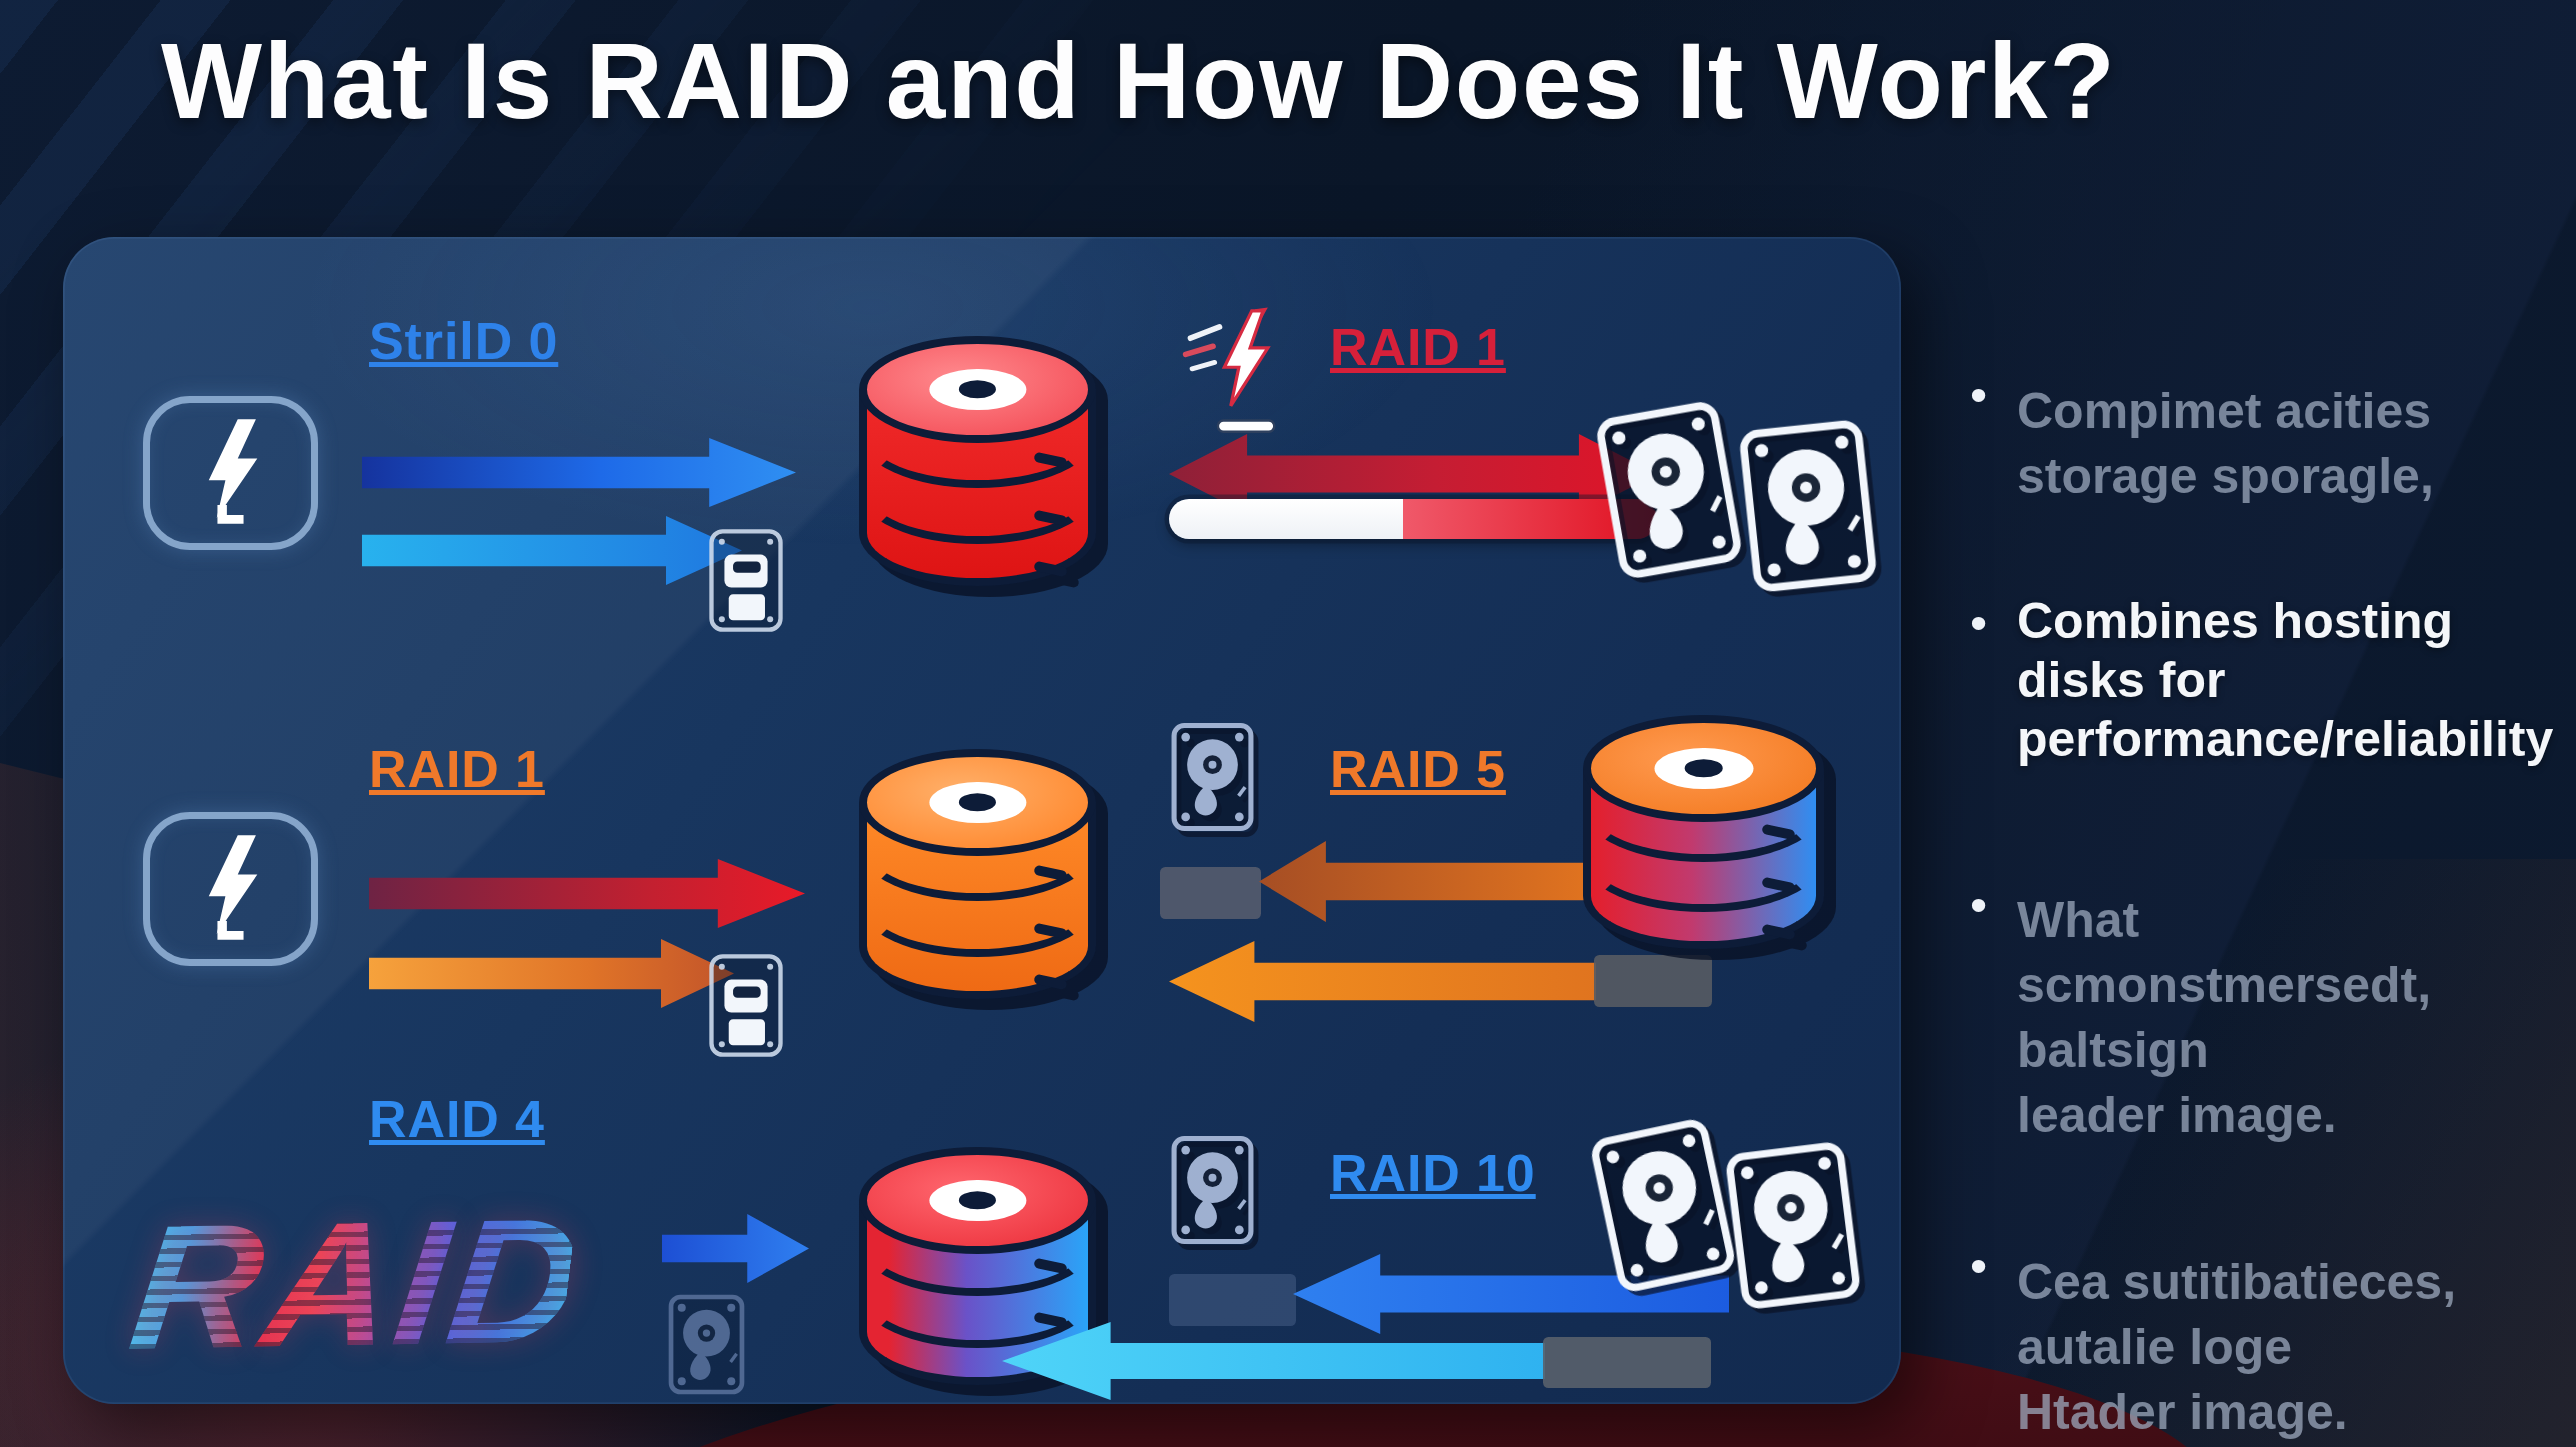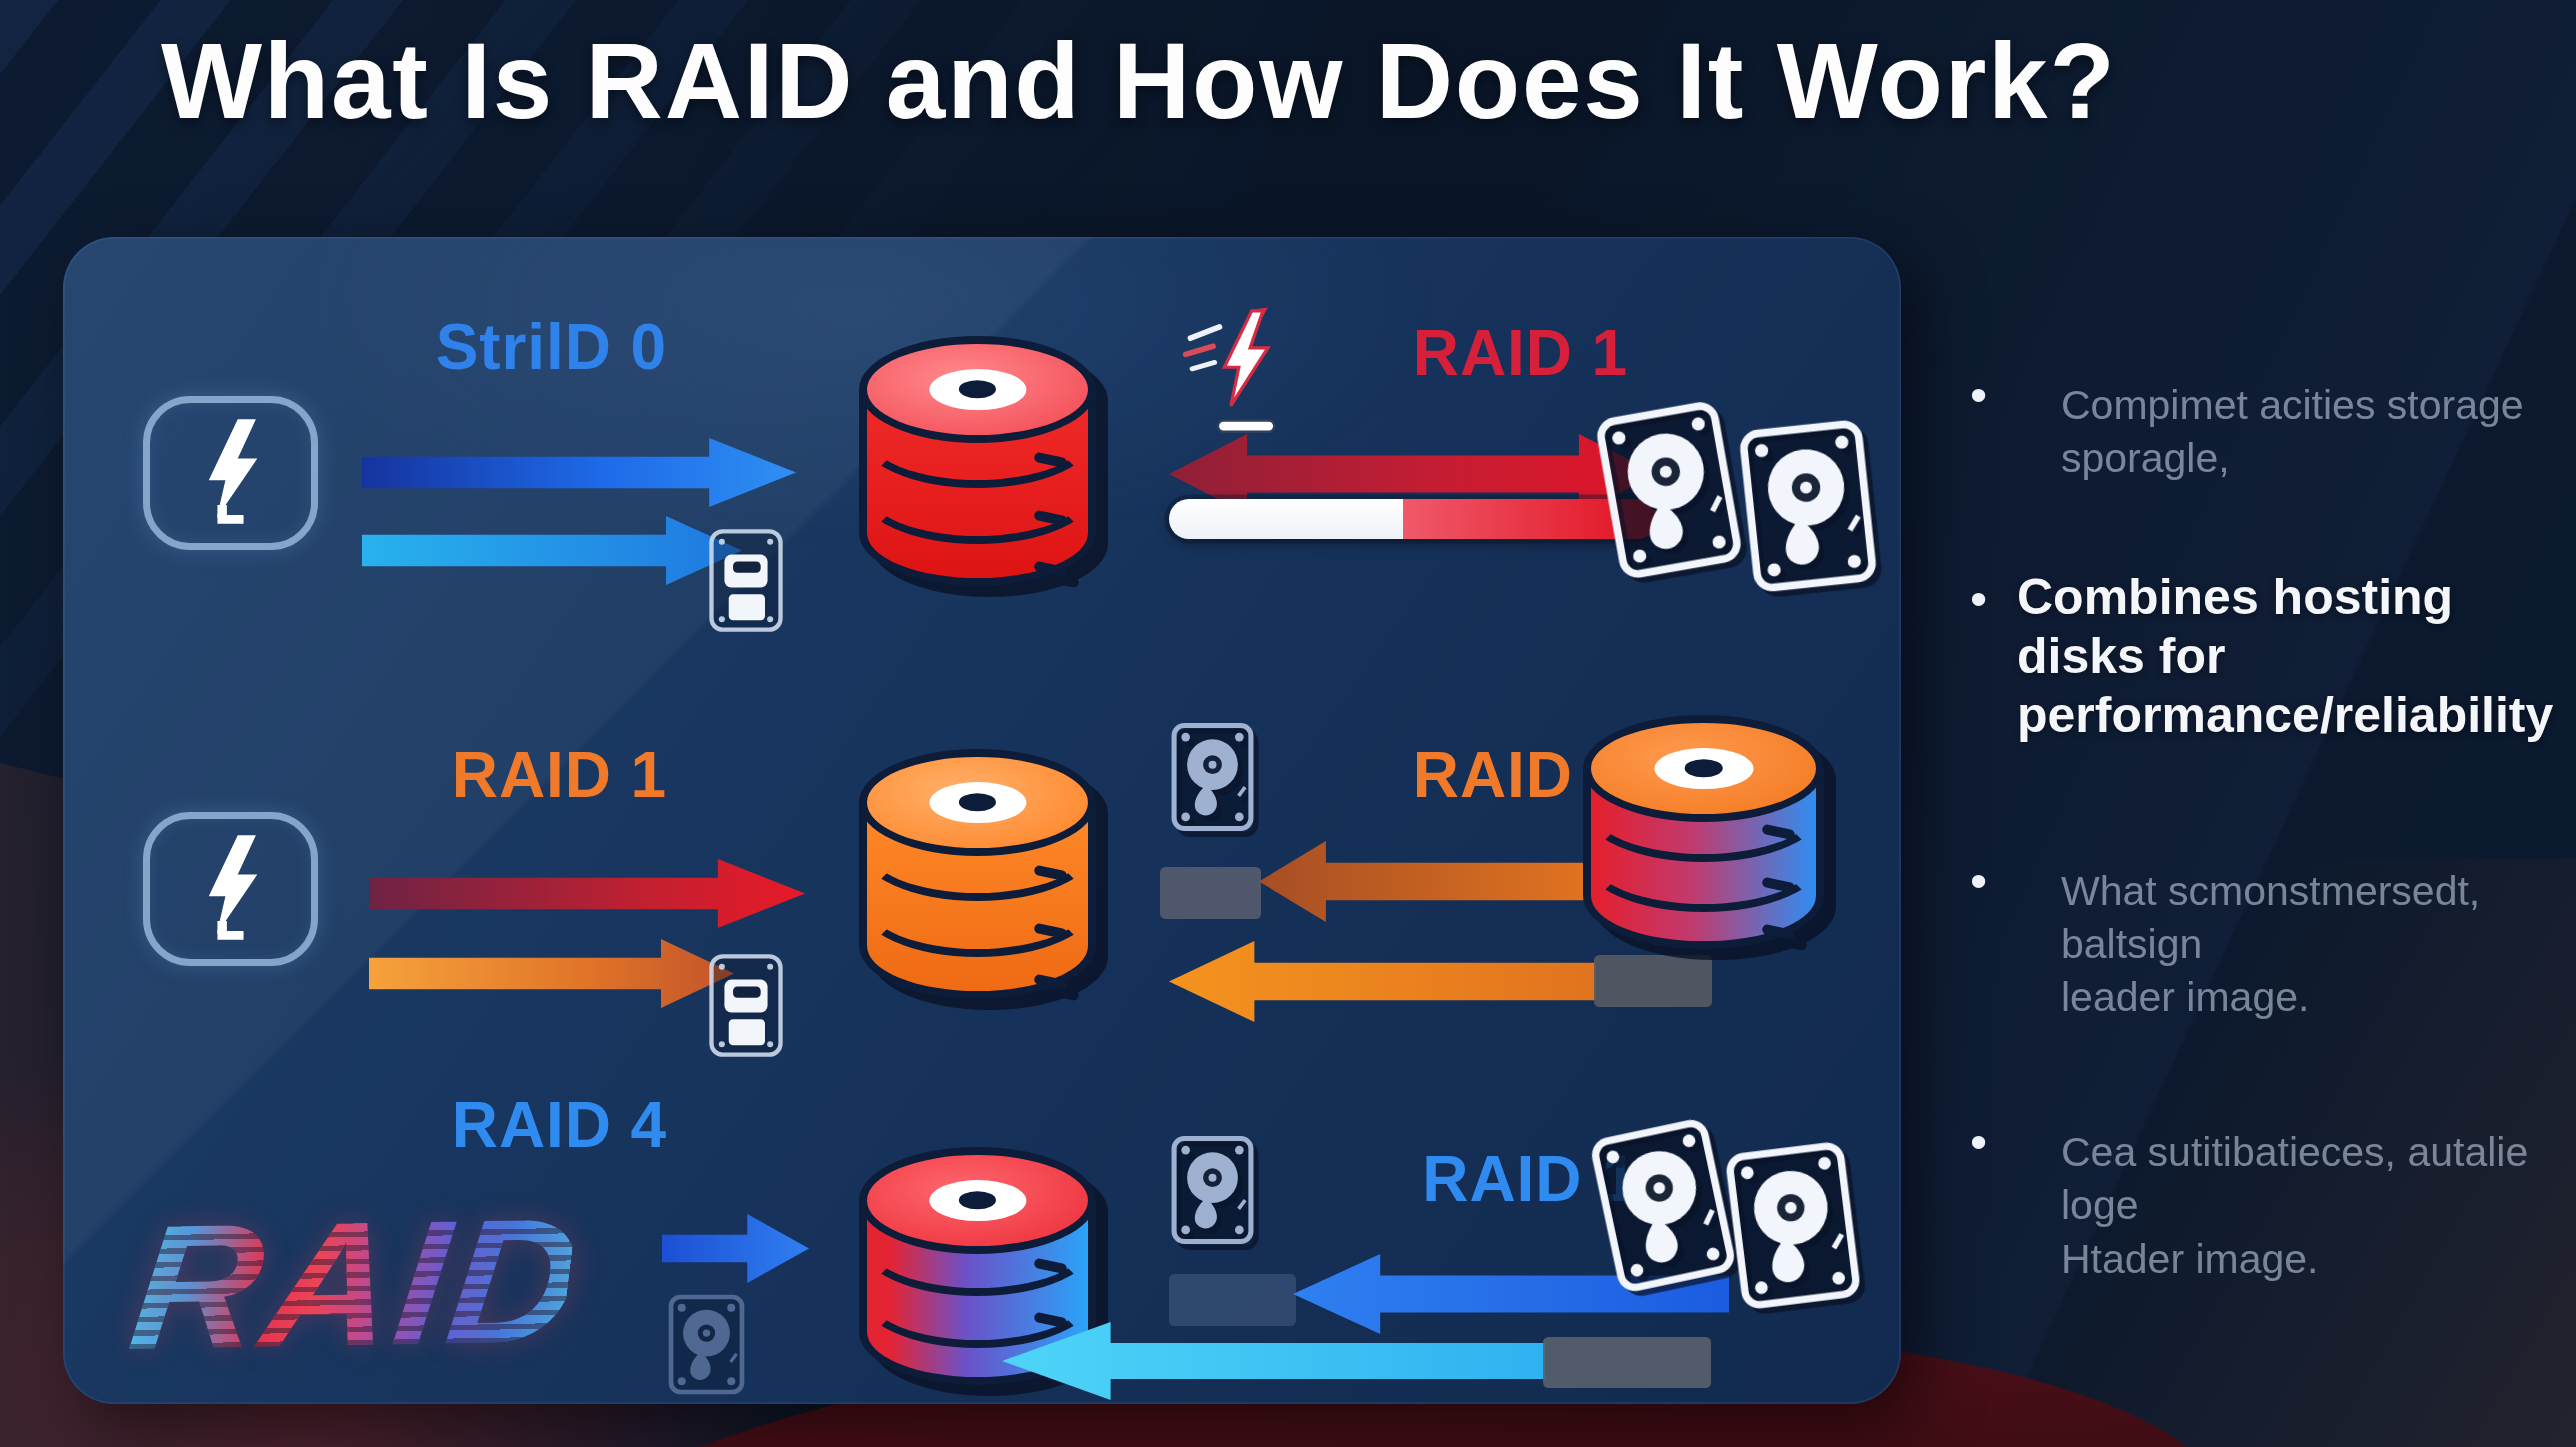--- a/index.html
+++ b/index.html
@@ -31,21 +31,21 @@
   
   .panel{left:63px;top:237px;width:1838px;height:1167px;border-radius:51px;
     background:linear-gradient(125deg,#1e3f6b 0%,#18365f 38%,#142e55 72%,#122a4f 100%);
     box-shadow:inset 0 0 0 1.8px rgba(96,148,205,.14), 18px 23.5px 63px rgba(0,0,0,.5);}
   .panel::before{content:"";position:absolute;inset:0;border-radius:51px;
     background:
       radial-gradient(814px 344px at 44% 6%,rgba(90,140,200,.13),transparent 70%),
       linear-gradient(135deg,rgba(255,255,255,.045) 0 34%,rgba(255,255,255,0) 34.4%);}
 
   
-  .lbl{font-weight:800;text-align:right;letter-spacing:0.9px;font-size:64px;line-height:1;}
+  .lbl{font-weight:800;text-align:left;letter-spacing:0.9px;font-size:52px;line-height:1;text-decoration:underline;}
 
   
   .ar{clip-path:polygon(0 27%,80% 27%,80% 0,100% 50%,80% 100%,80% 73%,0 73%);}
   .ar2{clip-path:polygon(0 30%,58% 30%,58% 0,100% 50%,58% 100%,58% 70%,0 70%);}
   .al{clip-path:polygon(100% 27%,20% 27%,20% 0,0 50%,20% 100%,20% 73%,100% 73%);}
   .ad{clip-path:polygon(0 50%,16% 0,16% 27%,84% 27%,84% 0,100% 50%,84% 100%,84% 73%,16% 73%,16% 100%);}
   .seg{border-radius:5.4px;}
 
   
   .zbadge{width:161px;height:140px;border:7.2px solid rgba(150,182,218,.85);border-radius:47px;
@@ -86,22 +86,22 @@
       linear-gradient(92deg,#46c8f5 0%,#3fa8f0 12%,#e83250 30%,#ef4658 42%,#b44fa0 55%,#5a62e0 70%,#2f7ff0 85%,#35b8f5 100%);
     -webkit-background-clip:text;background-clip:text;color:transparent;
     text-shadow:0 0 27px rgba(220,60,90,.28);}
 
   
   .sidebar{left:1970px;top:364px;width:597px;display:flex;flex-direction:column;}
   .bullet{display:flex;align-items:flex-start;}
   .bdot{width:47px;flex:0 0 47px;font-size:49px;line-height:1.25;color:#eef2f8;}
   .bhead{font-size:50px;line-height:1.18;font-weight:700;color:#f4f6f9;white-space:pre-line;
     text-shadow:0 1.8px 7.2px rgba(0,0,0,.4);}
-  .bsub{margin-top:14.5px;font-size:41px;line-height:1.3;font-weight:400;
-    color:rgba(158,170,190,.74);white-space:pre-line;margin-left:44px;}
+  .bsub{margin-top:14.5px;font-size:50px;line-height:1.3;font-weight:700;
+    color:rgba(158,170,190,.74);white-space:pre-line;}
   .bsub:empty{display:none;}
 </style>
 </head>
 <body>
 
 <svg width="0" height="0" style="position:absolute" aria-hidden="true">
   <defs>
     <symbol id="sym-hdd" viewBox="0 0 120 156">
       <rect x="7" y="7" width="106" height="142" rx="14" fill="rgba(8,18,38,.55)" stroke="currentColor" stroke-width="7"></rect>
       <circle cx="23" cy="23" r="6" fill="currentColor"></circle>

